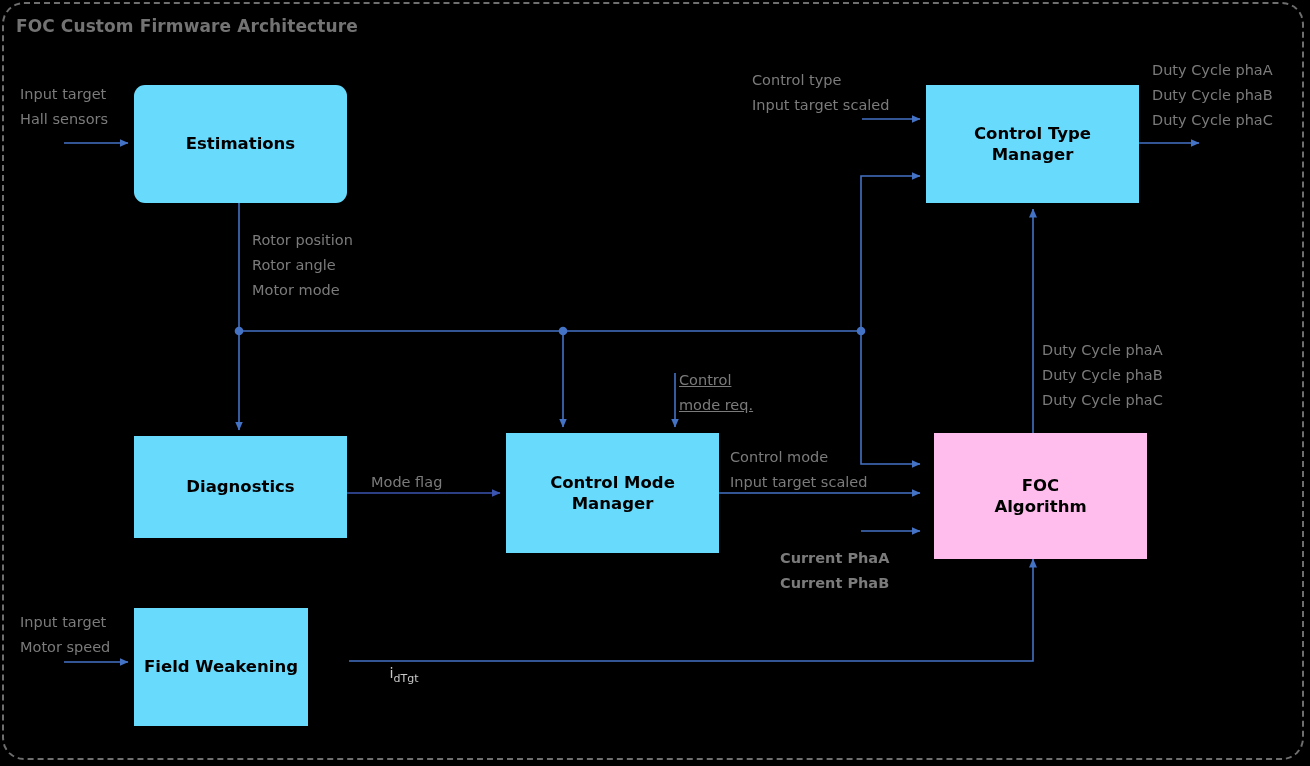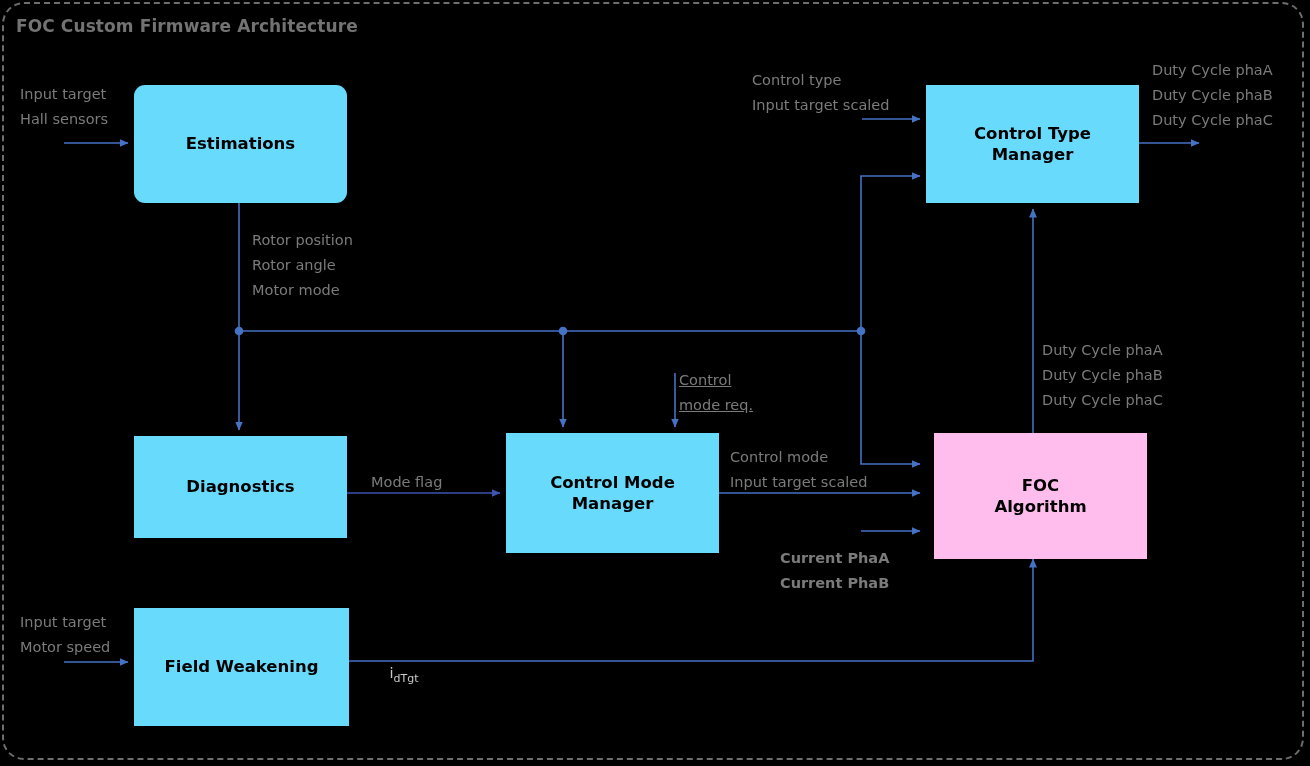--- a/index.html
+++ b/index.html
@@ -90,21 +90,21 @@
 Manager</div>
 
   <div class="node cyan" style="left:134px;top:436px;width:213px;height:102px;">Diagnostics</div>
 
   <div class="node cyan" style="left:506px;top:433px;width:213px;height:120px;white-space:pre-line;">Control Mode
 Manager</div>
 
   <div class="node pink" style="left:926px;top:433px;width:213px;height:126px;white-space:pre-line;margin-left:8px;">FOC
 Algorithm</div>
 
-  <div class="node cyan" style="left:134px;top:608px;width:215px;height:118px;">Field Weakening</div>
+  <div class="node cyan" style="left:134px;top:608px;width:174px;height:118px;">Field Weakening</div>
 
   <div class="lbl" style="left:20px;top:82px;">Input target
 Hall sensors</div>
 
   <div class="lbl" style="left:252px;top:228px;">Rotor position
 Rotor angle
 Motor mode</div>
 
   <div class="lbl" style="left:752px;top:68px;">Control type
 Input target scaled</div>

